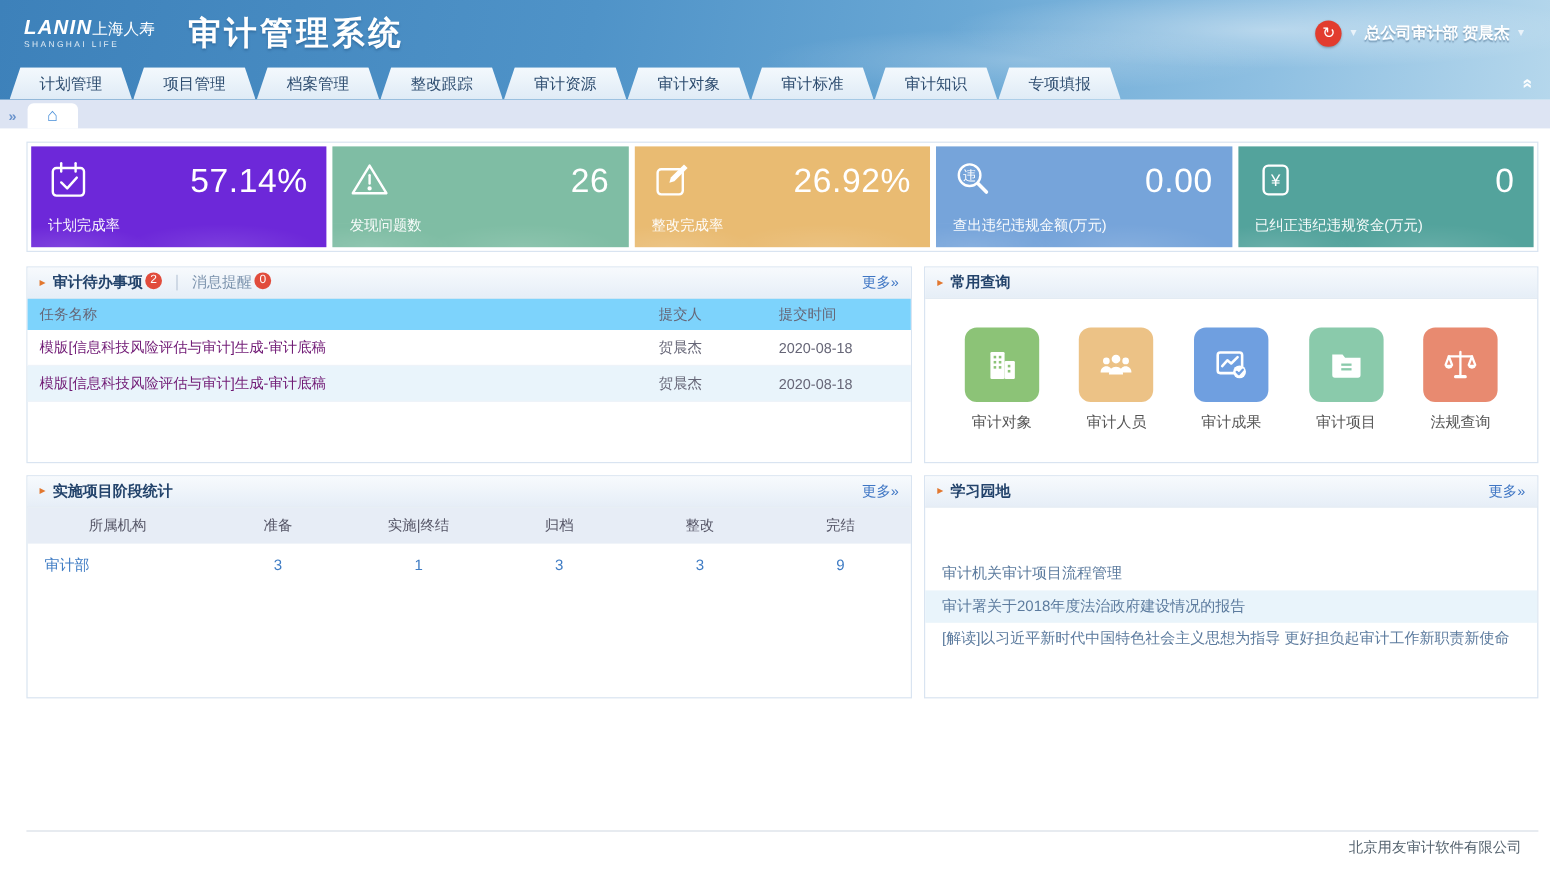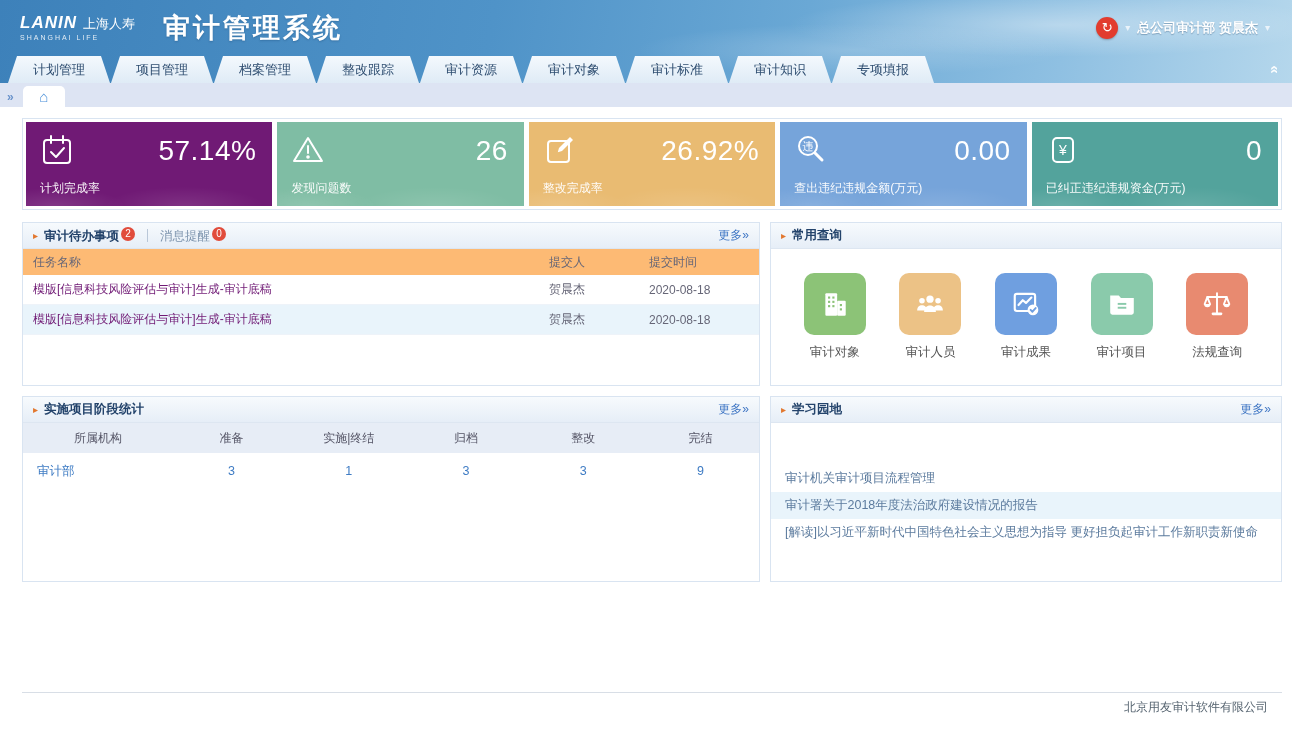--- a/index.html
+++ b/index.html
@@ -8,21 +8,21 @@
           display:flex; flex-direction:column; }
 
   
   .topbar { height:83px; position:relative; flex:none;
     background:linear-gradient(100deg,#3d81ba 0%,#4f93c8 38%,#6aa8d5 62%,#8fc0e2 82%,#b5d7ec 100%); }
   .topbar::before { content:""; position:absolute; inset:0; pointer-events:none;
     background:radial-gradient(ellipse 30% 55% at 82% 30%, rgba(255,255,255,.38), transparent 70%),
                radial-gradient(ellipse 24% 45% at 66% 60%, rgba(255,255,255,.22), transparent 70%); }
   .header-row { height:55px; display:flex; align-items:center; padding:0 14px; position:relative; }
   .logo { display:flex; flex-direction:column; color:#fff; line-height:1; margin-left:6px; }
-  .logo-top { display:flex; align-items:baseline; gap:6px; }
+  .logo-top { display:flex; align-items:baseline; }
   .logo-mark { font-weight:bold; font-style:italic; font-size:17px; letter-spacing:1px; }
   .logo-cn { font-size:13px; }
   .logo-sub { font-size:7px; letter-spacing:2px; opacity:.85; margin-top:3px; }
   .app-title { color:#fff; font-size:27px; font-weight:bold; letter-spacing:3px; margin-left:28px;
                text-shadow:0 1px 2px rgba(0,40,80,.25); }
   .header-right { margin-left:auto; display:flex; align-items:center; gap:7px; margin-right:8px; }
   .red-dot { width:22px; height:22px; border-radius:50%; background:#e23c2e; color:#fff;
              display:flex; align-items:center; justify-content:center; font-size:13px;
              box-shadow:0 1px 2px rgba(0,0,0,.25); cursor:pointer; }
   .caret { color:#eaf3fa; font-size:10px; cursor:pointer; }
@@ -45,21 +45,21 @@
 
   
   .content { flex:1; display:flex; flex-direction:column; padding:11px 10px 0 22px; }
 
   
   .stats-wrap { border:1px solid #d9e4f1; padding:3px; display:flex; gap:5px; height:92px; flex:none; }
   .stat-card { flex:1; position:relative; color:#fff; overflow:hidden; }
   .stat-card::after { content:""; position:absolute; left:-10%; right:-10%; bottom:0; height:20px;
       background:radial-gradient(ellipse 40% 150% at 18% 100%, rgba(255,255,255,.12), transparent 60%),
                  radial-gradient(ellipse 45% 160% at 62% 100%, rgba(255,255,255,.10), transparent 60%); }
-  .sc-1{background:#701a75;} .sc-2{background:#7fbda4;} .sc-3{background:#e9bb72;}
+  .sc-1{background:#6d28d9;} .sc-2{background:#7fbda4;} .sc-3{background:#e9bb72;}
   .sc-4{background:#76a4da;} .sc-5{background:#53a39c;}
   .stat-icon { position:absolute; top:11px; left:14px; }
   .stat-value { position:absolute; top:13px; right:16px; font-size:28px; font-weight:400; letter-spacing:.5px; }
   .stat-label { position:absolute; bottom:9px; left:14px; font-size:12px; color:rgba(255,255,255,.95); }
 
   
   .cols { display:flex; gap:10px; margin-top:12px; }
   .col-left { width:738px; flex:none; display:flex; flex-direction:column; }
   .col-right { flex:1; display:flex; flex-direction:column; }
   .panel { border:1px solid #d9e4f1; background:#fff; display:flex; flex-direction:column; }
@@ -72,21 +72,21 @@
   .ph-title.clickable { cursor:pointer; }
   .ph-dim { color:#7c93ad; font-weight:normal; cursor:pointer; }
   .ph-sep { width:1px; height:13px; background:#b9c7d8; margin:0 12px; }
   .badge { display:inline-block; min-width:14px; height:14px; border-radius:8px; background:#e14c3c;
            color:#fff; font-size:10px; line-height:14px; text-align:center; margin-left:2px;
            vertical-align:3px; font-weight:normal; padding:0 2px; }
   .more-link { margin-left:auto; color:#3f76c4; font-size:12px; cursor:pointer; }
 
   
   .t-head, .t-row { display:grid; grid-template-columns:1fr 100px 120px; align-items:center; }
-  .t-head { height:26px; background:#fdba74; color:#667; font-size:12px; }
+  .t-head { height:26px; background:#7dd3fc; color:#667; font-size:12px; }
   .t-head > div { padding-left:10px; }
   .t-row { height:30px; font-size:12px; border-bottom:1px solid #eef3f9; }
   .t-row:nth-child(odd) { background:#fff; }
   .t-row:nth-child(even) { background:#e9f4fb; }
   .t-row .task { color:#701a75; padding-left:10px; cursor:pointer; white-space:nowrap; overflow:hidden; }
   .t-row .sub, .t-row .time { color:#667; padding-left:10px; }
 
   
   .quick-body { flex:1; display:flex; justify-content:space-around; align-items:center; padding:0 16px; }
   .quick-item { display:flex; flex-direction:column; align-items:center; gap:9px; cursor:pointer; }

